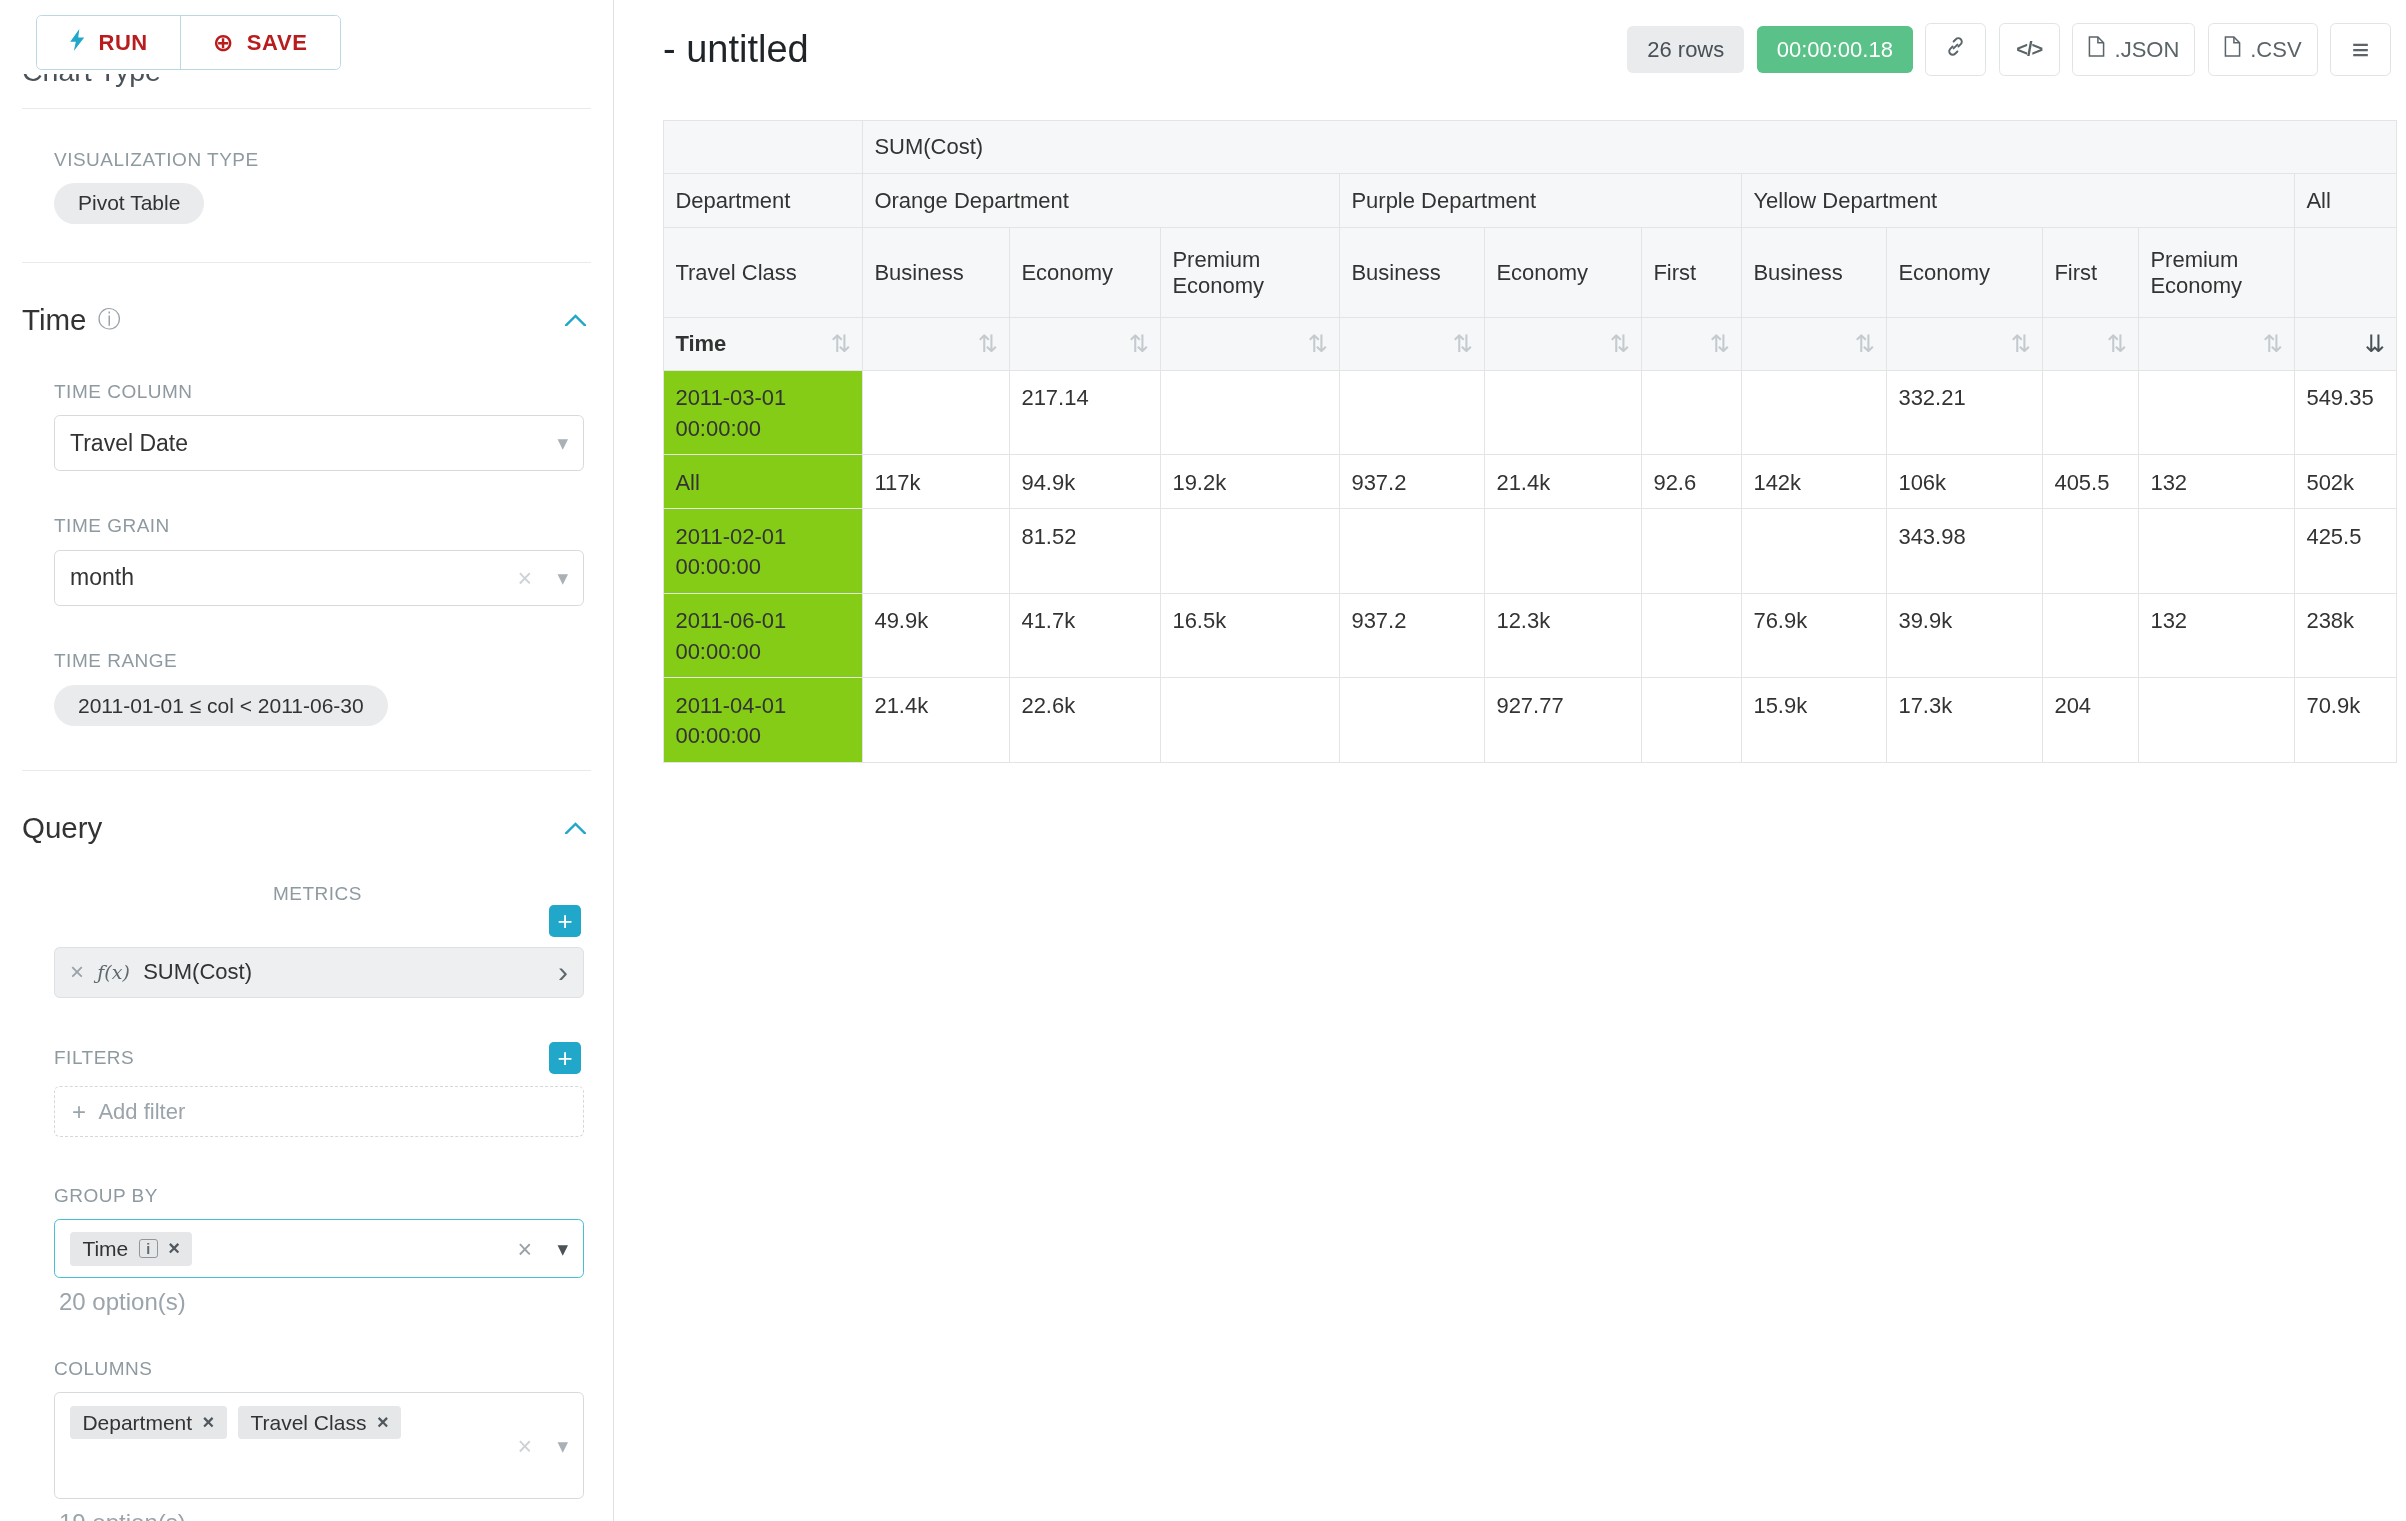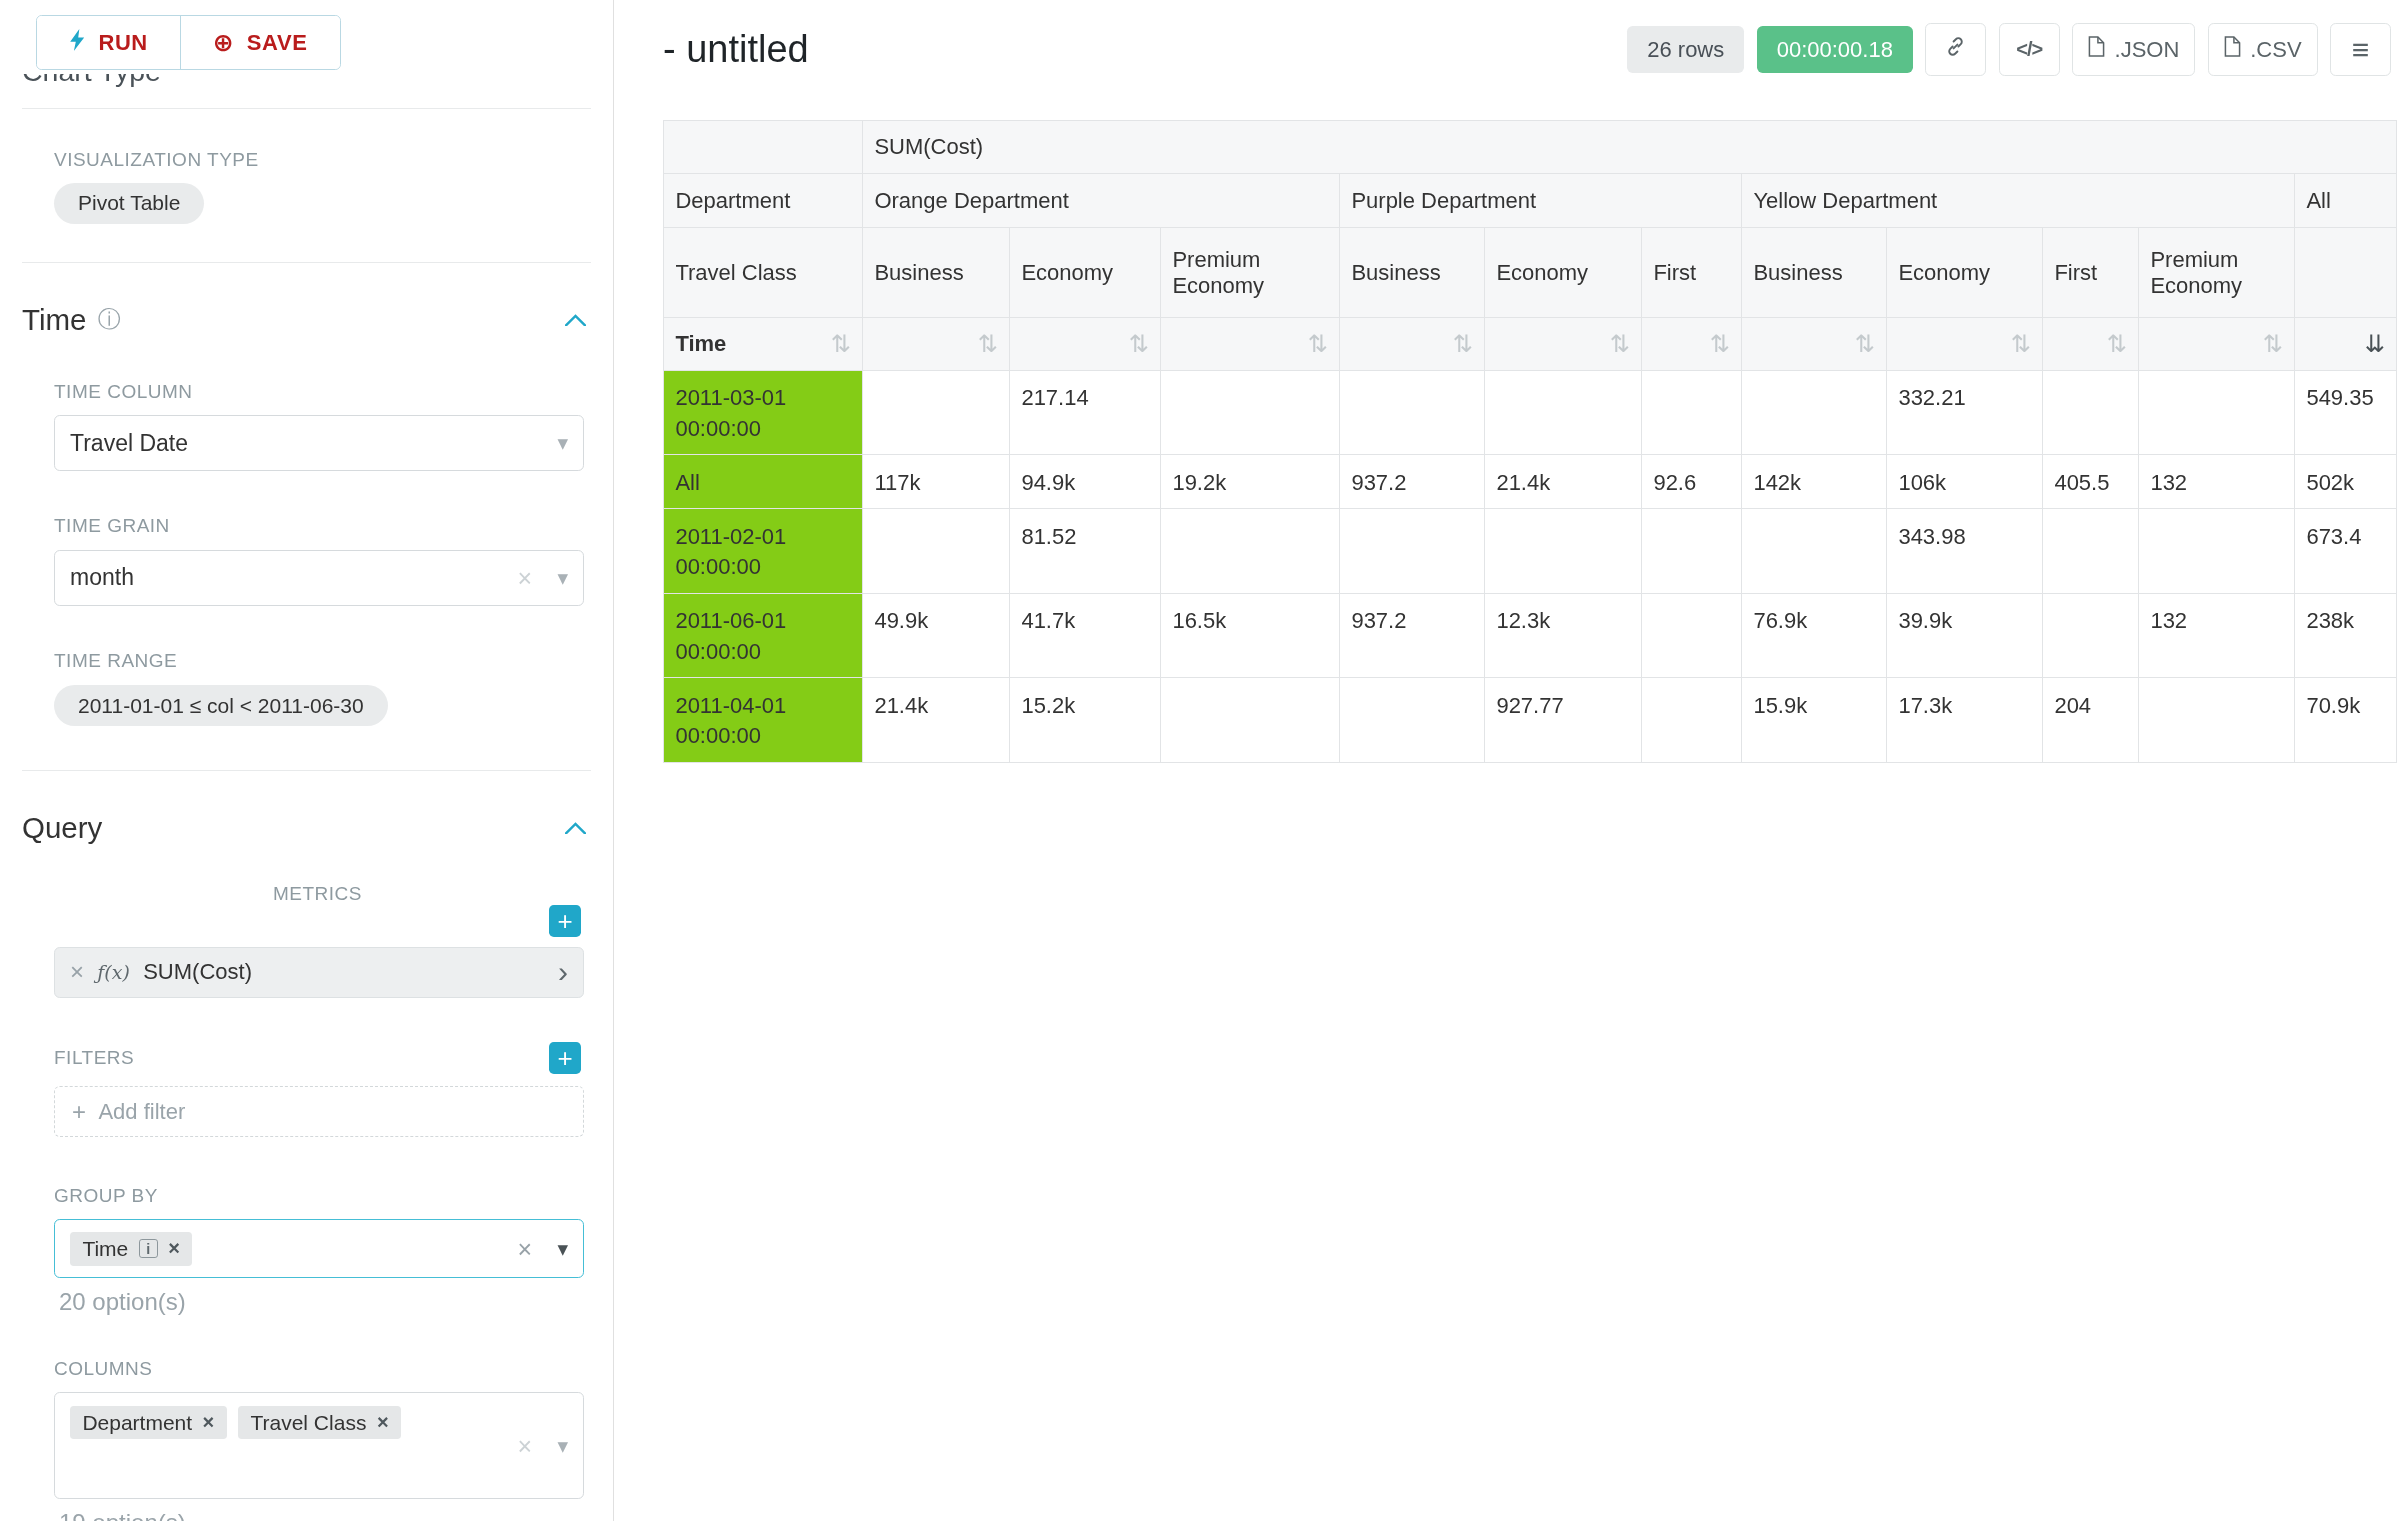--- a/index.html
+++ b/index.html
@@ -338,40 +338,40 @@
             <td></td>
             <td>81.52</td>
             <td></td>
             <td></td>
             <td></td>
             <td></td>
             <td></td>
             <td>343.98</td>
             <td></td>
             <td></td>
-            <td>673.4</td>
+            <td>425.5</td>
           </tr>
           <tr class="tall">
             <td class="row-label">2011-06-01 00:00:00</td>
             <td>49.9k</td>
             <td>41.7k</td>
             <td>16.5k</td>
             <td>937.2</td>
             <td>12.3k</td>
             <td></td>
             <td>76.9k</td>
             <td>39.9k</td>
             <td></td>
             <td>132</td>
             <td>238k</td>
           </tr>
           <tr class="tall">
             <td class="row-label">2011-04-01 00:00:00</td>
             <td>21.4k</td>
-            <td>15.2k</td>
+            <td>22.6k</td>
             <td></td>
             <td></td>
             <td>927.77</td>
             <td></td>
             <td>15.9k</td>
             <td>17.3k</td>
             <td>204</td>
             <td></td>
             <td>70.9k</td>
           </tr>

